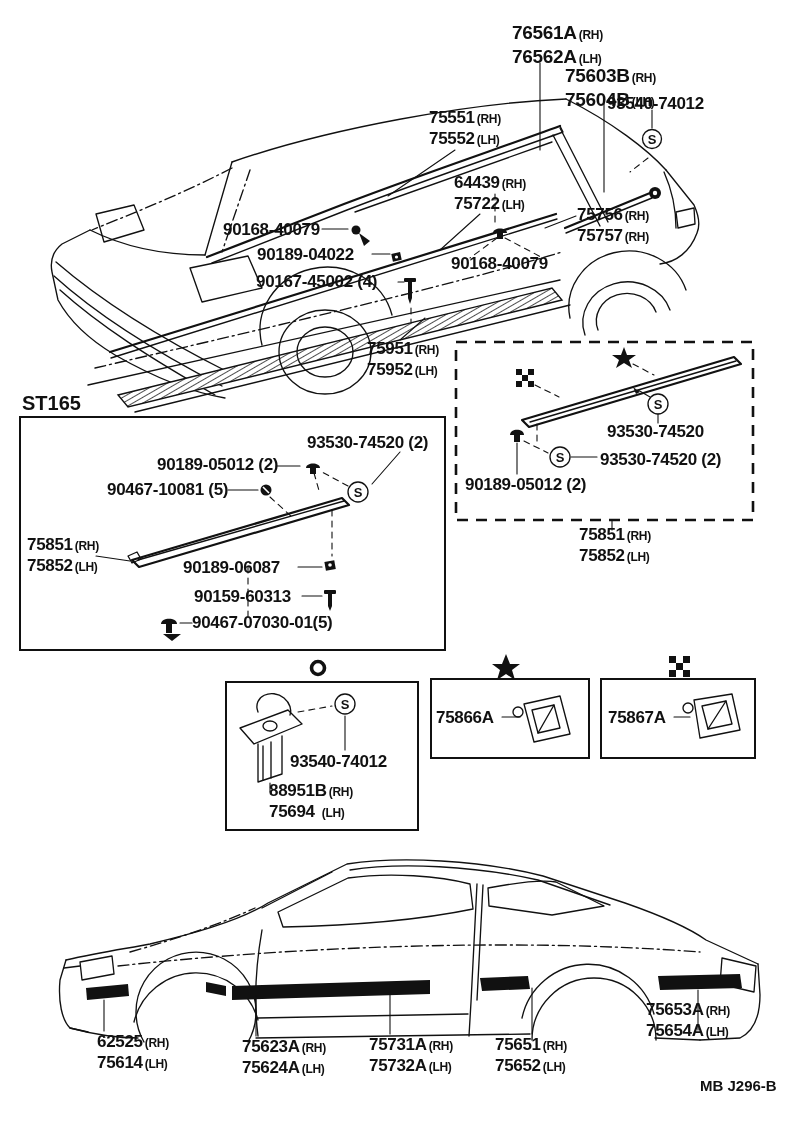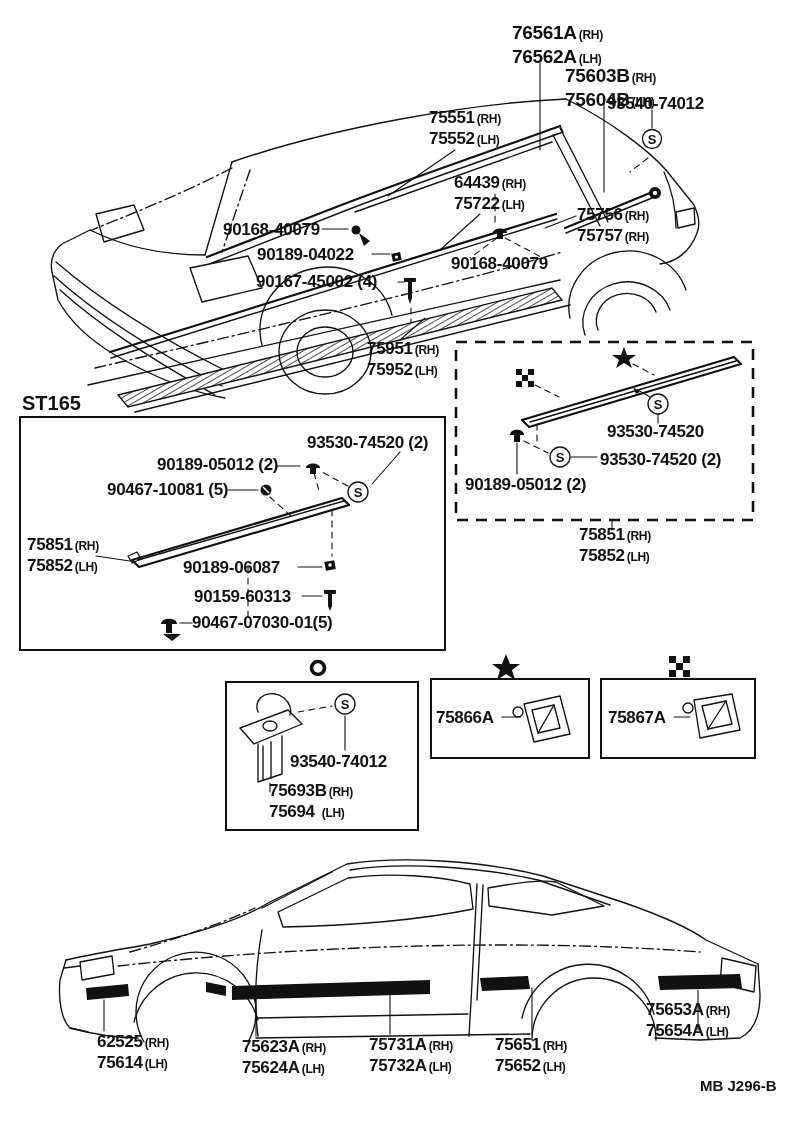--- a/index.html
+++ b/index.html
@@ -451,21 +451,21 @@
       </div>
   </div>
 
   <div class="pl" style="left:290px;top:752px">
     <div class="ln">
         <span class="pn">93540-74012</span>
       </div>
   </div>
   <div class="pl" style="left:269px;top:781px">
     <div class="ln">
-        <span class="pn">75693B</span>
+        <span class="pn">88951B</span>
         <span class="sd">(RH)</span>
       </div>
     <div class="ln">
         <span class="pn">75694</span>
         <span class="sd gap">(LH)</span>
       </div>
   </div>
   <div class="pl" style="left:436px;top:708px">
     <div class="ln">
         <span class="pn">75866A</span>

